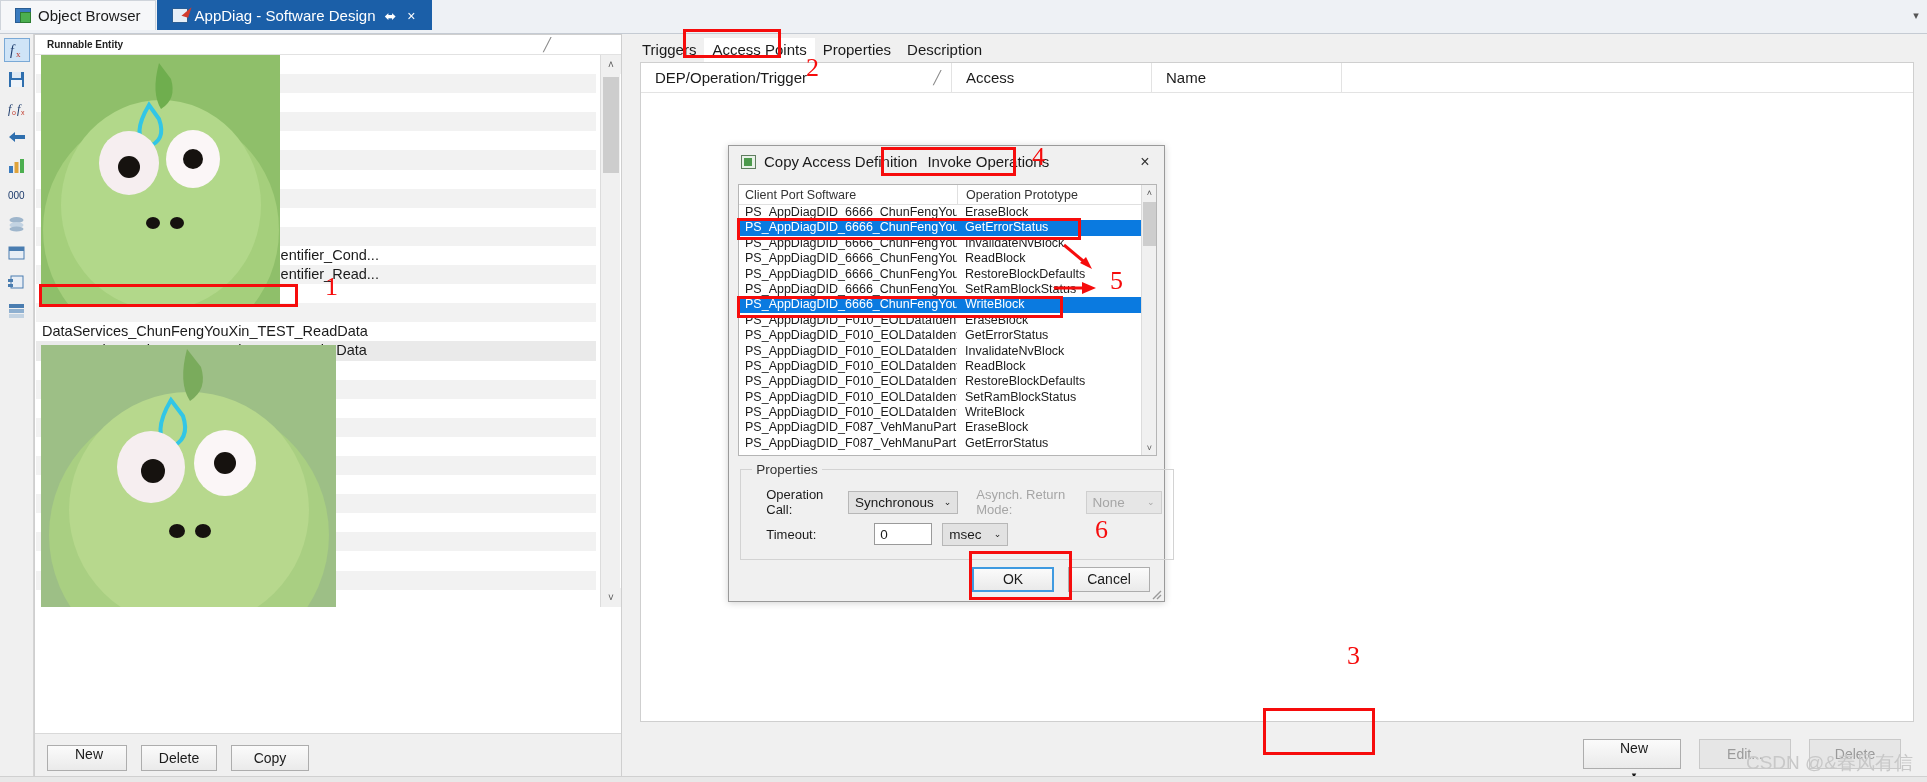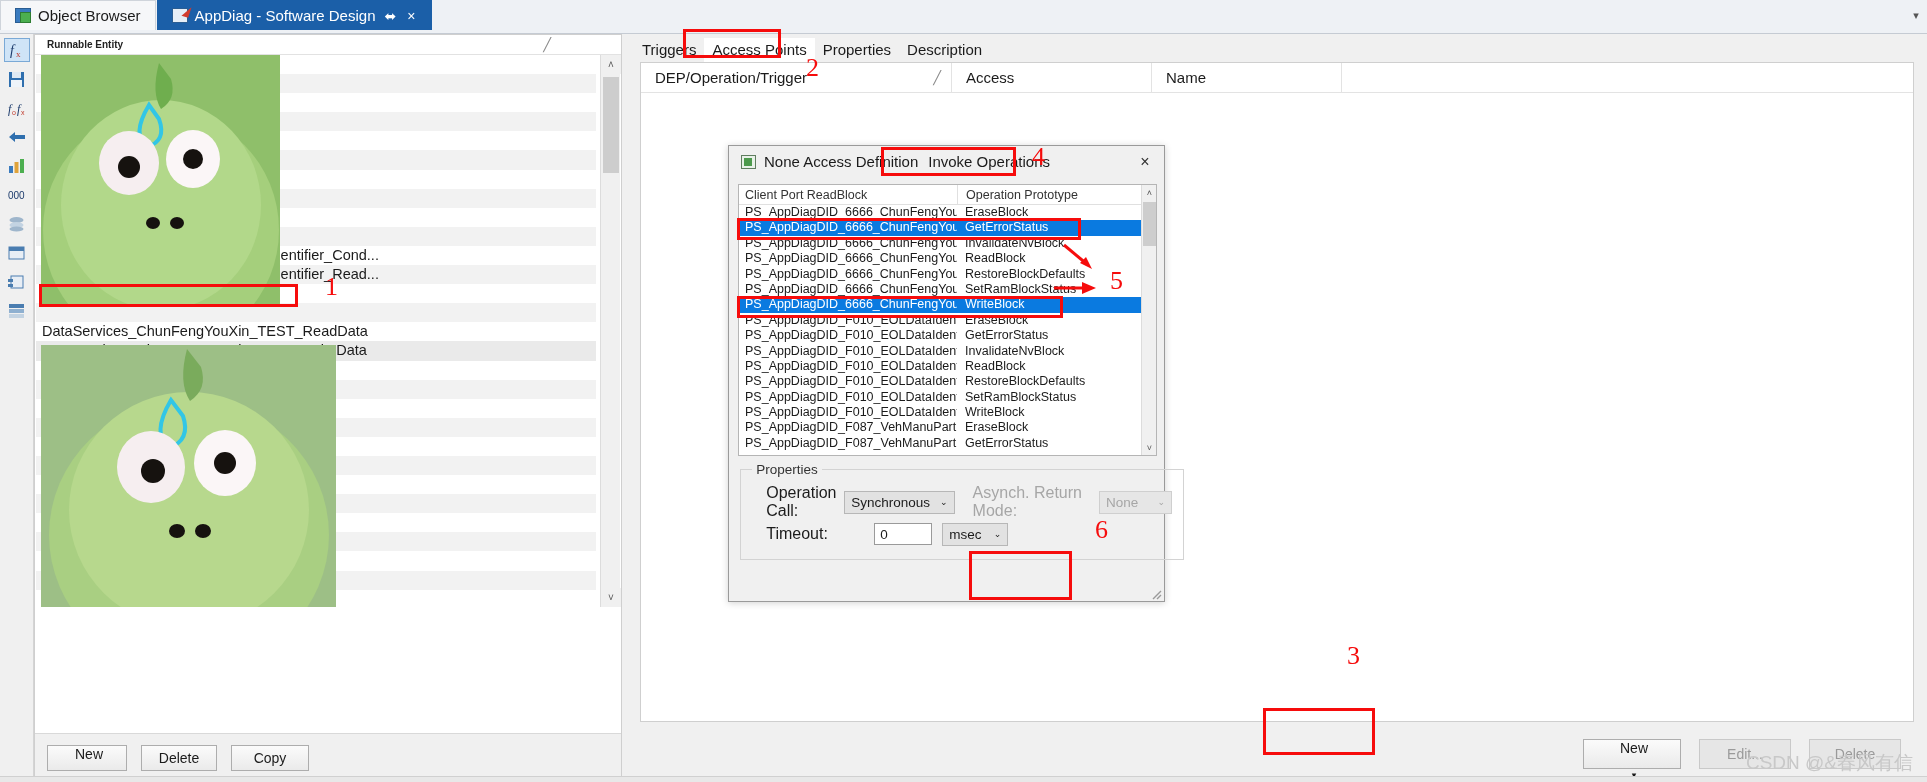--- a/index.html
+++ b/index.html
@@ -156,21 +156,21 @@
   .dl-scroll .arrow { width: 15px; height: 15px; display: flex; align-items: center; justify-content: center; font-size: 9px; color: #555; }
   .dl-scroll .arrow.bot { position: absolute; bottom: 0; }
   .dl-scroll .thumb { position: absolute; left: 1px; top: 17px; width: 13px; height: 44px; background: #cdcdcd; }
 
   .dlg-props {
     position: absolute; left: 9px; top: 316px; width: 419px; height: 98px;
     border: 1px solid #d3d3d3;
   }
   .dlg-props legend { font-size: 13.5px; color: #333; padding: 0 4px; }
   .prow { display: flex; align-items: center; height: 24px; margin-top: 8px; padding-left: 14px; }
-  .plabel { font-size: 16px; color: #1b1b1b; }
+  .plabel { font-size: 13px; color: #1b1b1b; }
   .plabel.dim { color: #a6a6a6; }
   .wselect {
     height: 23px; background: #e2e2e2; border: 1px solid #b7b7b7;
     font-size: 13.5px; color: #1b1b1b; display: flex; align-items: center;
     padding: 0 6px; justify-content: space-between; gap: 10px;
   }
   .wselect.dim { color: #a6a6a6; background: #e6e6e6; border-color: #cfcfcf; }
   .winput {
     height: 22px; background: #ffffff; border: 1px solid #9a9a9a;
     font-size: 13.5px; color: #1b1b1b; display: flex; align-items: center; padding: 0 5px;
@@ -400,28 +400,28 @@
       <div class="winbtn disabled" style="width:92px;height:30px;">
         <span>Delete</span>
       </div>
     </div>
     <div class="watermark">CSDN @&amp;春风有信</div>
   </div>
 
   <div class="dialog">
     <div class="dlg-title">
       <span class="dlg-ticon"></span>
-      <span class="ttext">None Access Definition</span>
+      <span class="ttext">Copy Access Definition</span>
       <span class="ttext" style="margin-left:10px;">Invoke Operations</span>
       <span class="dlg-close">×</span>
     </div>
 
     <div class="dlg-list">
       <div class="dl-head">
-        <div class="c1">Client Port ReadBlock</div>
+        <div class="c1">Client Port Software</div>
         <div class="c2">Operation Prototype</div>
       </div>
       <div id="dlg-rows">
           <div class="dl-row">
             <div class="c1">PS_AppDiagDID_6666_ChunFengYouXin</div>
             <div class="c2">EraseBlock</div>
           </div>
           <div class="dl-row sel">
             <div class="c1">PS_AppDiagDID_6666_ChunFengYouXin</div>
             <div class="c2">GetErrorStatus</div>
@@ -509,20 +509,28 @@
         <div class="winput" style="width:58px;">
           <span>0</span>
         </div>
         <div class="wselect" style="width:66px;margin-left:10px;">
           <span>msec</span>
           <span class="caret">⌄</span>
         </div>
       </div>
     </fieldset>
 
+    <div class="dlg-foot">
+      <div class="dlgbtn default">
+        <span>OK</span>
+      </div>
+      <div class="dlgbtn">
+        <span>Cancel</span>
+      </div>
+    </div>
     <svg class="dlg-grip" viewBox="0 0 14 14">
       <path d="M13 5 L5 13 M13 9 L9 13" stroke="#9a9a9a" stroke-width="1.4" fill="none"></path>
     </svg>
   </div>
 
   <div class="ann" style="left:39px; top:284px; width:259px; height:23px;"></div>
   <div class="ann" style="left:683px; top:29px; width:98px; height:29px;"></div>
   <div class="ann" style="left:881px; top:147px; width:135px; height:29px;"></div>
   <div class="ann" style="left:737px; top:218px; width:344px; height:22px;"></div>
   <div class="ann" style="left:737px; top:296px; width:326px; height:22px;"></div>

